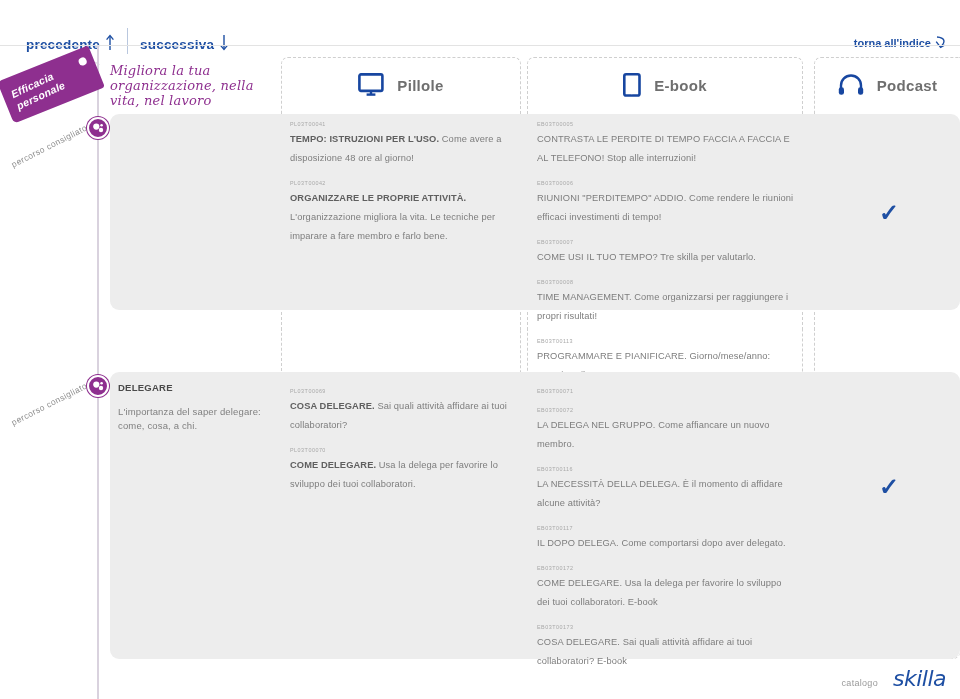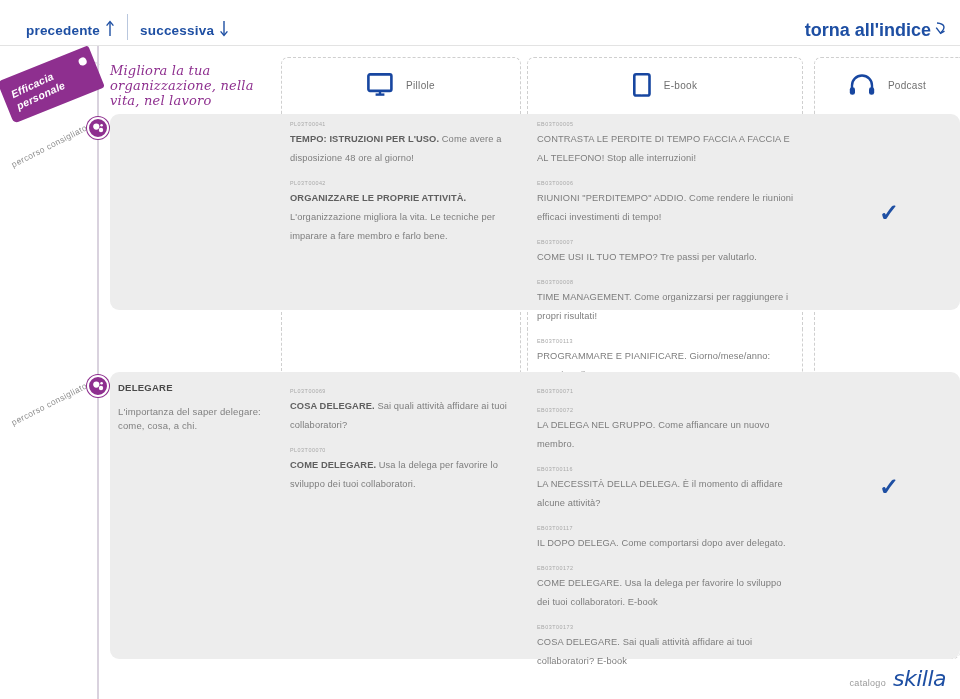--- a/index.html
+++ b/index.html
@@ -6,34 +6,34 @@
   html, body {
     width: 960px; height: 699px;
     background: #ffffff;
     font-family: "Liberation Sans", sans-serif;
     overflow: hidden;
   }
   #page { position: relative; width: 960px; height: 699px; background:#fff; }
 
   
   .topnav {
-    position: absolute; left: 0; top: 0; width: 960px; height: 44px;
+    position: absolute; left: 0; top: 14px; width: 960px; height: 44px;
   }
   .nav-left { position: absolute; left: 26px; top: 20px; display: flex; align-items: center; }
   .nav-link {
     color: #1e4fa3; font-size: 13.5px; font-weight: bold; letter-spacing: .2px;
     display: flex; align-items: center; white-space: nowrap;
   }
   .nav-sep {
     width: 1px; height: 26px; background: #b9c7de; margin: 0 12px; margin-top:-6px;
   }
   .arrow-up, .arrow-down { margin-left: 5px; display:inline-block; }
   .nav-right {
     position: absolute; right: 12px; top: 20px;
-    color: #1e4fa3; font-size: 18px; font-weight: bold;
+    color: #1e4fa3; font-size: 11px; font-weight: bold;
     display: flex; align-items: center; white-space: nowrap;
   }
   .topnav-rule {
     position: absolute; left: 0; top: 45px; width: 960px; height: 1px; background: #e3e3e3;
   }
 
   
   .rail-line {
     position: absolute; left: 97px; top: 46px; width: 2px; height: 653px; background: #d9d2de;
   }
@@ -74,21 +74,21 @@
   .node-dot svg { display: block; }
 
   
   .colhead {
     position: absolute; top: 57px; height: 55px;
     border: 1px dashed #cfcfcf; border-bottom: none;
     border-radius: 7px 7px 0 0;
     display: flex; align-items: center; justify-content: center;
     gap: 13px;
   }
-  .colhead .ctitle { font-size: 10px; color: #6f6f6f; letter-spacing: .3px; }
+  .colhead .ctitle { font-size: 15px; color: #6f6f6f; letter-spacing: .3px; font-weight: bold; }
   .colhead svg { display: block; }
 
   .col-pillole { left: 281px; width: 240px; }
   .col-ebook   { left: 527px; width: 276px; }
   .col-podcast { left: 814px; width: 146px; border-right: none; border-radius: 7px 0 0 0; }
 
   
   .colbody {
     position: absolute;
     border-left: 1px dashed #cfcfcf; border-right: 1px dashed #cfcfcf;
@@ -123,21 +123,21 @@
   .item .txt b { color: #5f5f5f; font-weight: bold; }
 
   .check {
     position: absolute; color: #1e4fa3; font-size: 24px; font-weight: bold;
     font-family: "Liberation Serif", serif;
   }
 
   
   .footer-logo {
     position: absolute; right: 14px; bottom: 8px;
-    display: flex; align-items: flex-end; gap: 7px;
+    display: flex; align-items: flex-end; gap: 15px;
   }
   .footer-logo .cat { font-size: 9px; color: #9a9a9a; letter-spacing: .3px; padding-bottom: 3px;}
   .footer-logo .skilla {
     font-size: 22px; color: #1e4fa3; font-weight: normal; font-style: italic;
     letter-spacing: -.5px; font-family: "DejaVu Sans", sans-serif;
   }
   .handwritten {
     position: absolute; left: 110px; top: 63px; width: 175px;
     color: #8e2f8f; font-size: 13px; line-height: 15px;
     font-family: "DejaVu Serif", serif; font-style: italic; letter-spacing: .2px;
@@ -268,21 +268,21 @@
     <div class="item">
       <div class="code">EB03T00005</div>
       <div class="txt">CONTRASTA LE PERDITE DI TEMPO FACCIA A FACCIA E AL TELEFONO! Stop alle interruzioni!</div>
     </div>
     <div class="item">
       <div class="code">EB03T00006</div>
       <div class="txt">RIUNIONI "PERDITEMPO" ADDIO. Come rendere le riunioni efficaci investimenti di tempo!</div>
     </div>
     <div class="item">
       <div class="code">EB03T00007</div>
-      <div class="txt">COME USI IL TUO TEMPO? Tre passi per valutarlo.</div>
+      <div class="txt">COME USI IL TUO TEMPO? Tre skilla per valutarlo.</div>
     </div>
     <div class="item">
       <div class="code">EB03T00008</div>
       <div class="txt">TIME MANAGEMENT. Come organizzarsi per raggiungere i propri risultati!</div>
     </div>
     <div class="item">
       <div class="code">EB03T00113</div>
       <div class="txt">PROGRAMMARE E PIANIFICARE. Giorno/mese/anno: organizza il tuo tempo!</div>
     </div>
   </div>

